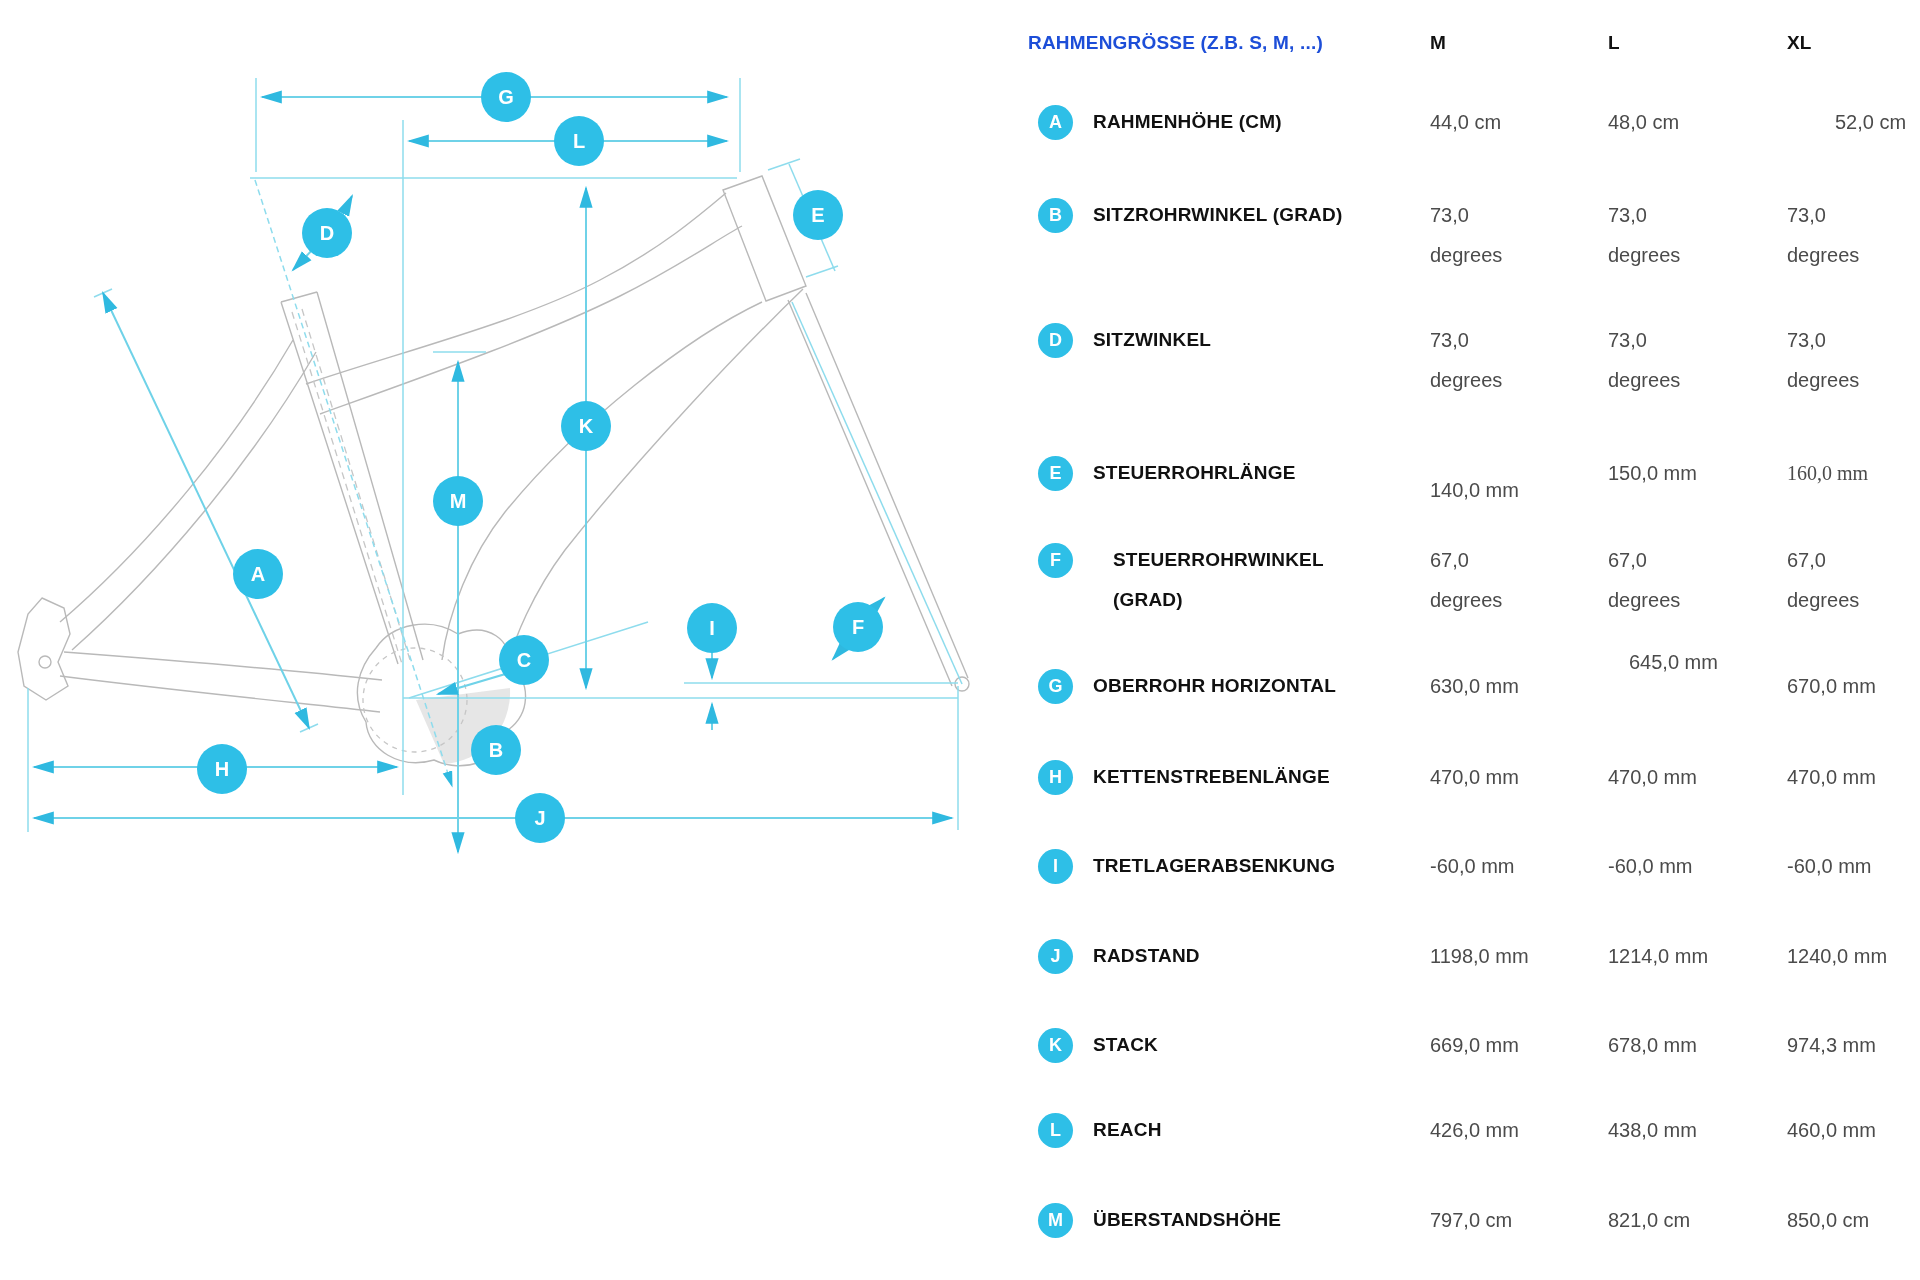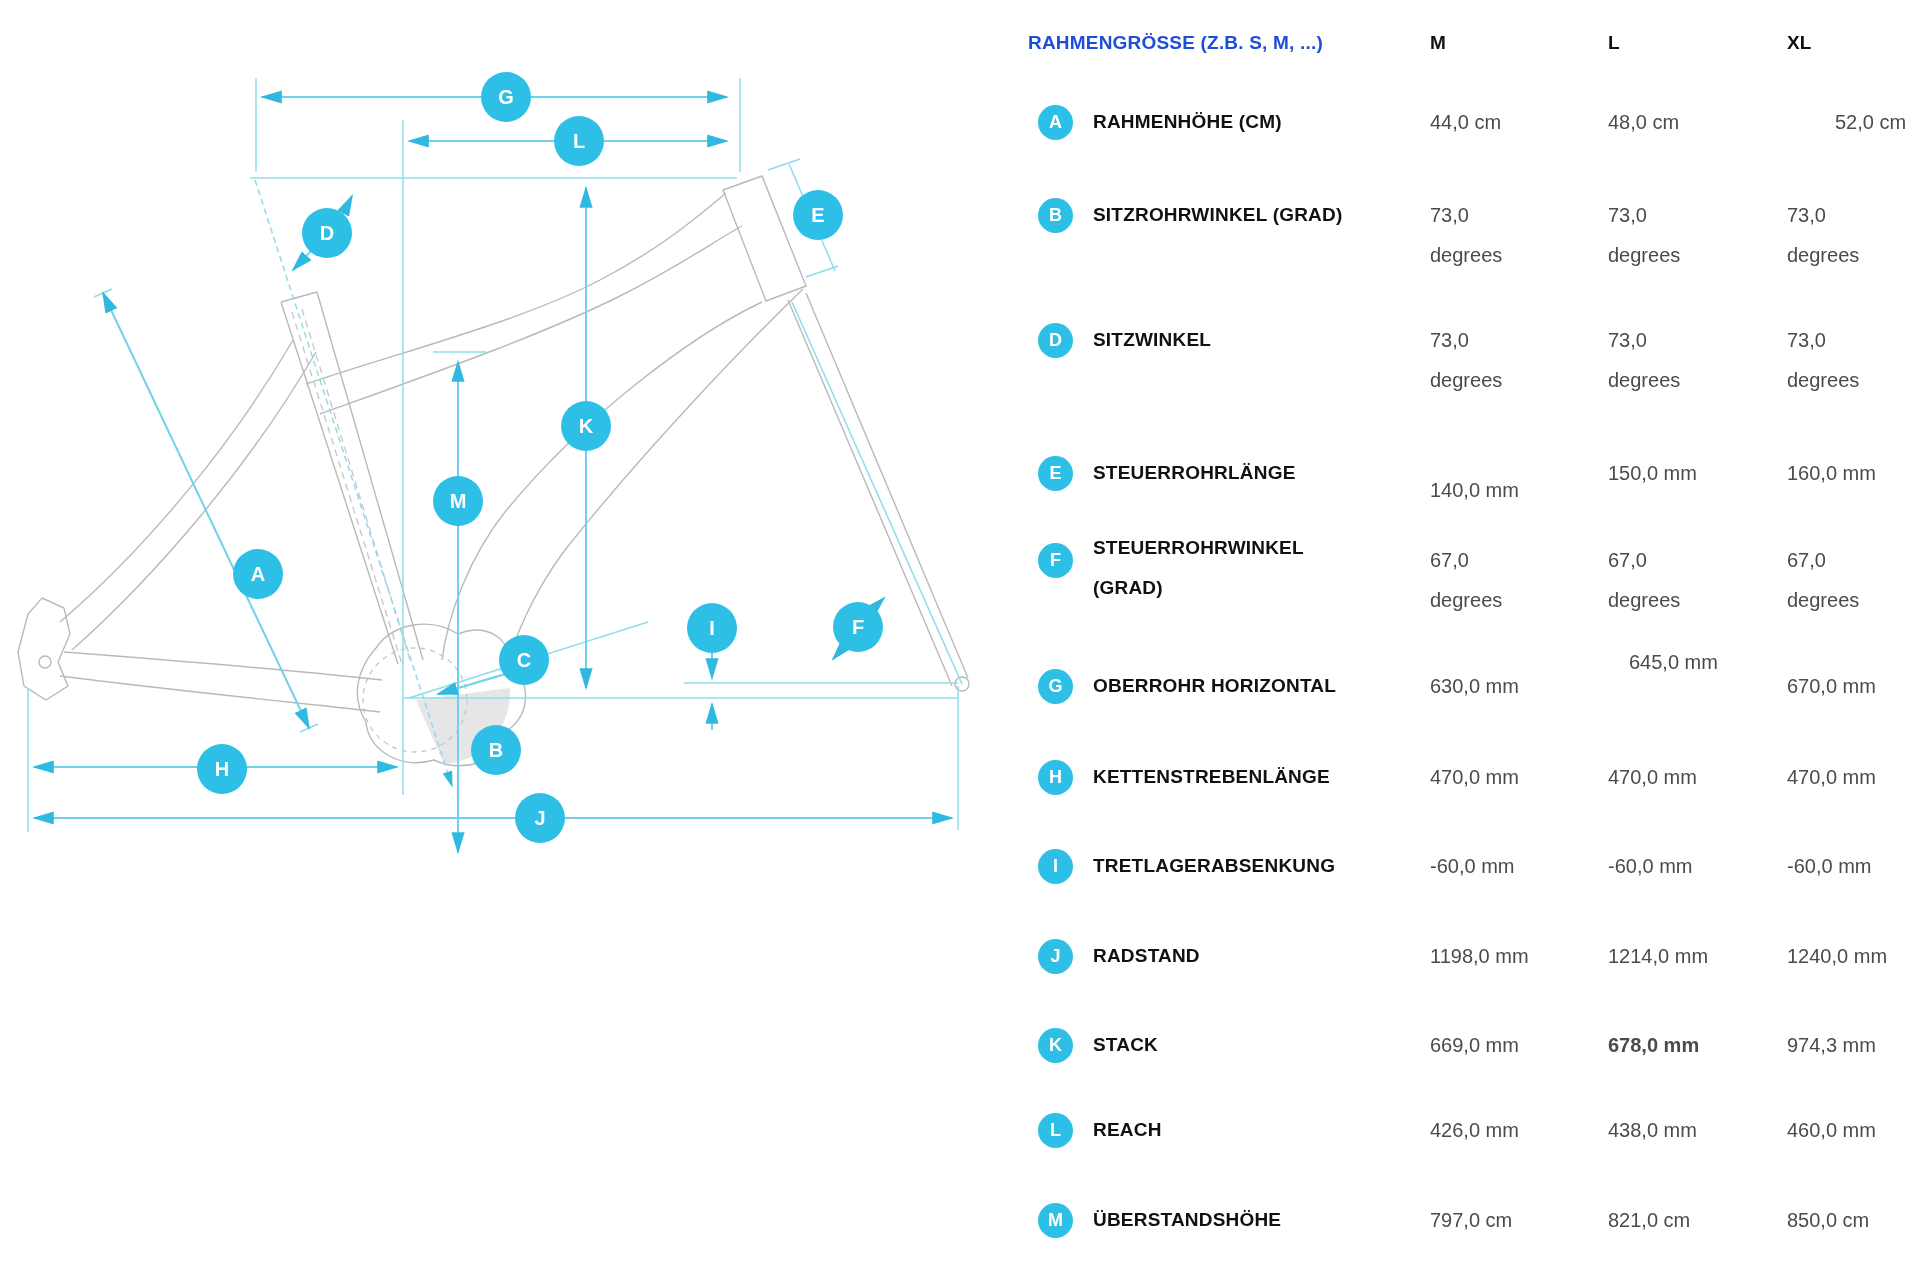--- a/index.html
+++ b/index.html
@@ -150,23 +150,23 @@
         <div class="row-val colx-xl" style="top: 195px;">73,0 degrees</div>
         <div class="row-badge" style="top: 323px;">D</div>
         <div class="row-label" style="top: 320px;">SITZWINKEL</div>
         <div class="row-val colx-m" style="top: 320px;">73,0 degrees</div>
         <div class="row-val colx-l" style="top: 320px;">73,0 degrees</div>
         <div class="row-val colx-xl" style="top: 320px;">73,0 degrees</div>
         <div class="row-badge" style="top: 456px;">E</div>
         <div class="row-label" style="top: 453px;">STEUERROHRLÄNGE</div>
         <div class="row-val colx-m" style="top: 470px;">140,0 mm</div>
         <div class="row-val colx-l" style="top: 453px;">150,0 mm</div>
-        <div class="row-val colx-xl" style="top: 453px;">160,0 mm</div>
+        <div class="row-val colx-xl" style="top: 453px; font-family: Liberation Serif, serif;">160,0 mm</div>
         <div class="row-badge" style="top: 543px;">F</div>
-        <div class="row-label" style="top: 528px;">STEUERROHRWINKEL (GRAD)</div>
+        <div class="row-label" style="top: 540px; margin-left: 20px;">STEUERROHRWINKEL (GRAD)</div>
         <div class="row-val colx-m" style="top: 540px;">67,0 degrees</div>
         <div class="row-val colx-l" style="top: 540px;">67,0 degrees</div>
         <div class="row-val colx-xl" style="top: 540px;">67,0 degrees</div>
         <div class="row-badge" style="top: 669px;">G</div>
         <div class="row-label" style="top: 666px;">OBERROHR HORIZONTAL</div>
         <div class="row-val colx-m" style="top: 666px;">630,0 mm</div>
         <div class="row-val colx-l" style="top: 642px; margin-left: 21px;">645,0 mm</div>
         <div class="row-val colx-xl" style="top: 666px;">670,0 mm</div>
         <div class="row-badge" style="top: 760px;">H</div>
         <div class="row-label" style="top: 757px;">KETTENSTREBENLÄNGE</div>
@@ -179,21 +179,21 @@
         <div class="row-val colx-l" style="top: 846px;">-60,0 mm</div>
         <div class="row-val colx-xl" style="top: 846px;">-60,0 mm</div>
         <div class="row-badge" style="top: 939px;">J</div>
         <div class="row-label" style="top: 936px;">RADSTAND</div>
         <div class="row-val colx-m" style="top: 936px;">1198,0 mm</div>
         <div class="row-val colx-l" style="top: 936px;">1214,0 mm</div>
         <div class="row-val colx-xl" style="top: 936px;">1240,0 mm</div>
         <div class="row-badge" style="top: 1028px;">K</div>
         <div class="row-label" style="top: 1025px;">STACK</div>
         <div class="row-val colx-m" style="top: 1025px;">669,0 mm</div>
-        <div class="row-val colx-l" style="top: 1025px; font-weight: bold;">678,0 mm</div>
+        <div class="row-val colx-l" style="top: 1025px;">678,0 mm</div>
         <div class="row-val colx-xl" style="top: 1025px;">974,3 mm</div>
         <div class="row-badge" style="top: 1113px;">L</div>
         <div class="row-label" style="top: 1110px;">REACH</div>
         <div class="row-val colx-m" style="top: 1110px;">426,0 mm</div>
         <div class="row-val colx-l" style="top: 1110px;">438,0 mm</div>
         <div class="row-val colx-xl" style="top: 1110px;">460,0 mm</div>
         <div class="row-badge" style="top: 1203px;">M</div>
         <div class="row-label" style="top: 1200px;">ÜBERSTANDSHÖHE</div>
         <div class="row-val colx-m" style="top: 1200px;">797,0 cm</div>
         <div class="row-val colx-l" style="top: 1200px;">821,0 cm</div>

